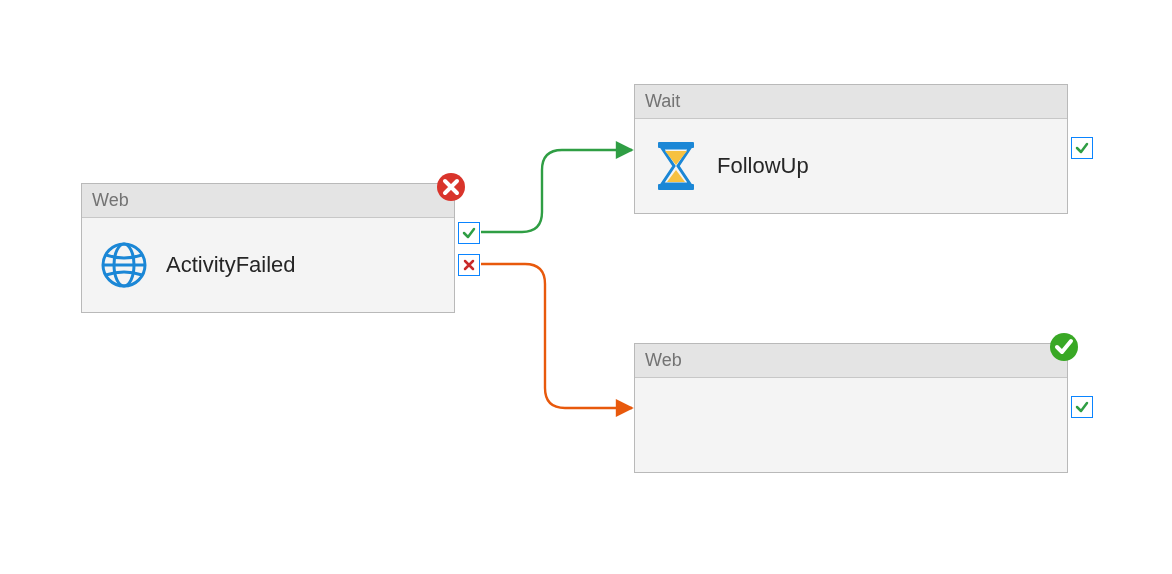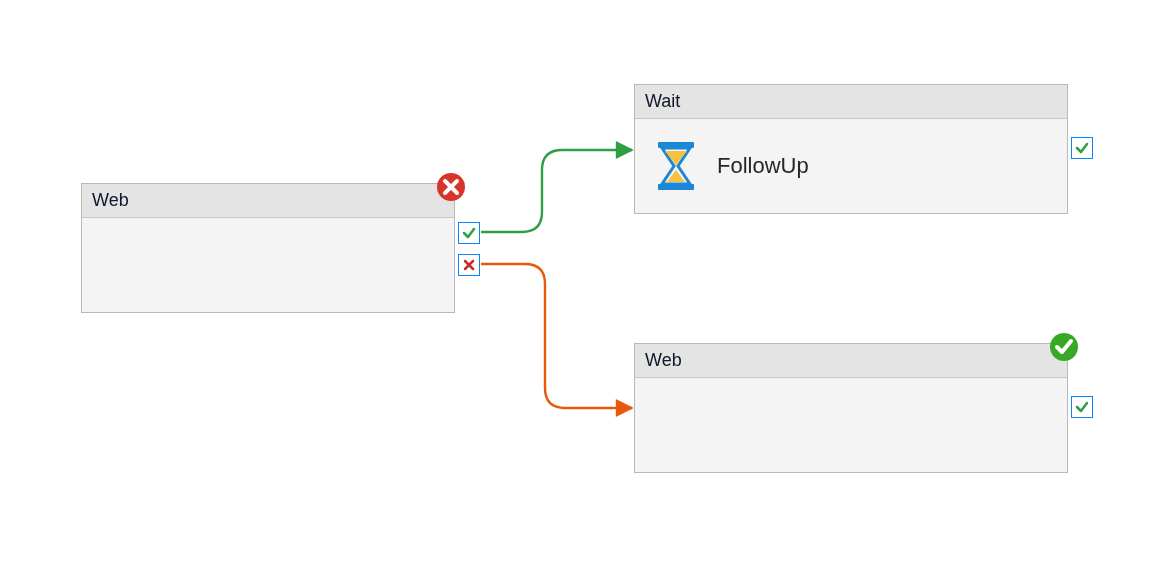--- a/index.html
+++ b/index.html
@@ -13,21 +13,21 @@
     display: flex;
     flex-direction: column;
   }
   .activity-header {
     height: 34px;
     background: #e4e4e4;
     border-bottom: 1px solid #c7c7c7;
     display: flex;
     align-items: center;
     padding: 0 10px;
-    color: #0f172a;
+    color: #737373;
     font-size: 18px;
   }
   .activity-body {
     flex: 1;
     display: flex;
     align-items: center;
     gap: 18px;
     padding: 0 18px;
   }
   .activity-body .label {
@@ -71,20 +71,32 @@
     </defs>
 
     <path d="M 481 232 L 522 232 Q 542 232 542 212 L 542 170 Q 542 150 562 150 L 632 150" fill="none" stroke="#2f9e44" stroke-width="2.4" marker-end="url(#arrow-green)"></path>
 
     <path d="M 481 264 L 525 264 Q 545 264 545 284 L 545 388 Q 545 408 565 408 L 632 408" fill="none" stroke="#e8590c" stroke-width="2.4" marker-end="url(#arrow-orange)"></path>
   </svg>
 
   <div class="activity" style="left:81px; top:183px; width:374px; height:130px;">
     <div class="activity-header">
       <span>Web</span>
+    </div>
+    <div class="activity-body">
+      <span>
+        <svg class="icon" width="48" height="48" viewBox="0 0 48 48">
+          <circle cx="24" cy="24" r="21" fill="none" stroke="#1b87d6" stroke-width="3"></circle>
+          <ellipse cx="24" cy="24" rx="10" ry="21" fill="none" stroke="#1b87d6" stroke-width="3"></ellipse>
+          <line x1="3" y1="24" x2="45" y2="24" stroke="#1b87d6" stroke-width="3"></line>
+          <path d="M6 14 Q24 20 42 14" fill="none" stroke="#1b87d6" stroke-width="3"></path>
+          <path d="M6 34 Q24 28 42 34" fill="none" stroke="#1b87d6" stroke-width="3"></path>
+        </svg>
+      </span>
+      <span class="label">ActivityFailed</span>
     </div>
     <span class="status-badge">
       <svg class="icon" width="30" height="30" viewBox="0 0 30 30">
         <circle cx="15" cy="15" r="14" fill="#d9342b"></circle>
         <path d="M9 9 L21 21 M21 9 L9 21" stroke="#fff" stroke-width="4" stroke-linecap="round"></path>
       </svg>
     </span>
 
     <div class="port" style="right:-26px; top:38px;">
       <svg class="icon" width="14" height="14" viewBox="0 0 14 14">

